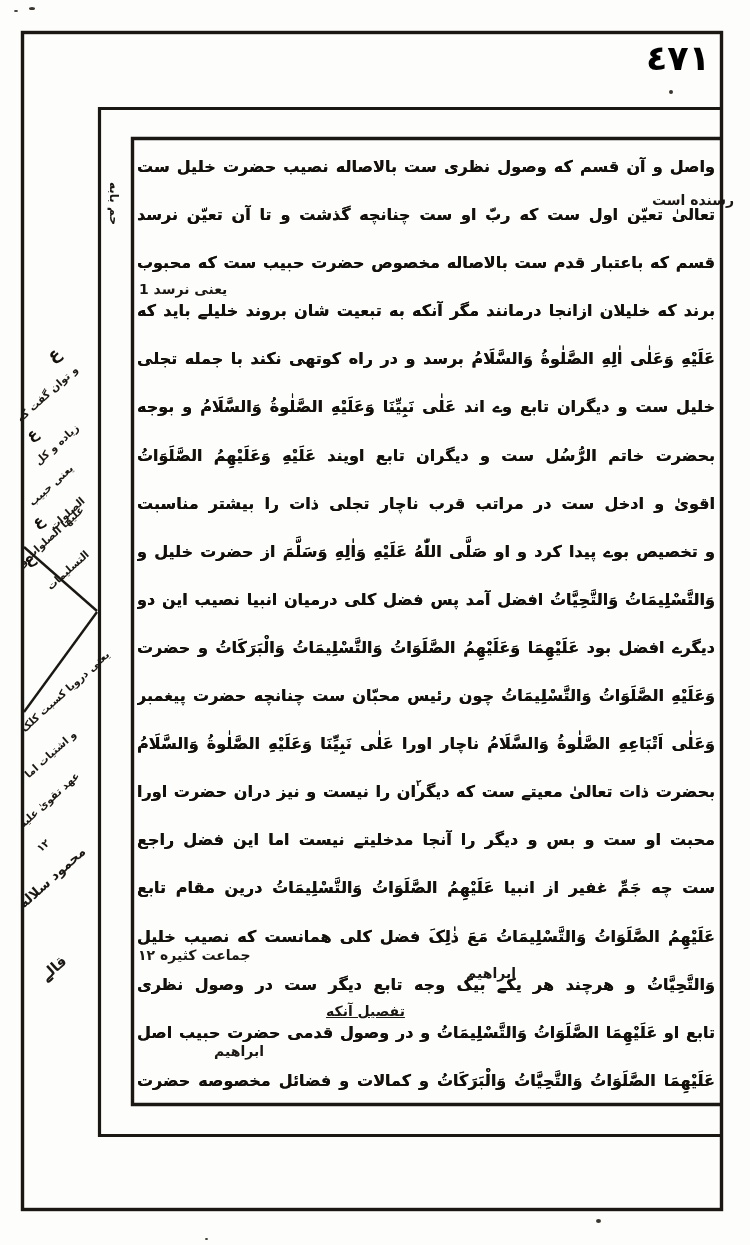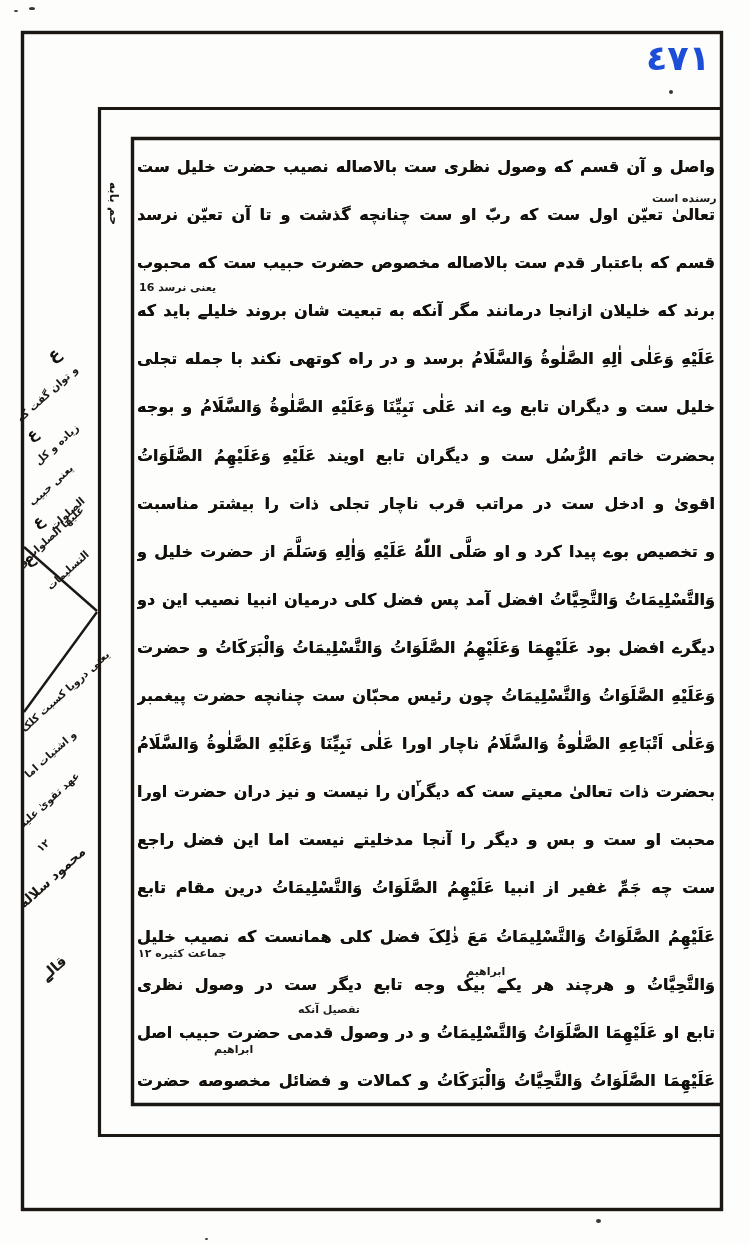--- a/index.html
+++ b/index.html
@@ -6,38 +6,38 @@
   body{
     width:750px;height:1245px;position:relative;overflow:hidden;
     background:#fdfdfb;
     font-family:"DejaVu Sans", sans-serif;
   }
   #scan-page{position:absolute;inset:0;}
   #border-layer{position:absolute;left:0;top:0;width:750px;height:1245px;pointer-events:none;}
 
   .page-number{
     position:absolute;left:636px;top:38px;width:84px;height:48px;
-    text-align:center;font-size:35px;font-weight:700;color:#1d4ed8;
+    text-align:center;font-size:35px;font-weight:700;color:#000000;
     direction:rtl;letter-spacing:2px;
   }
 
   .text-block{
     position:absolute;left:137px;top:143px;width:578px;height:962px;
     overflow:hidden;direction:rtl;
   }
   .tline{
     height:48.1px;line-height:48.1px;overflow:hidden;
     font-size:16px;font-weight:700;color:#14100c;
     text-align:justify;text-align-last:justify;
     white-space:normal;word-spacing:1px;
     text-shadow:0 0 0.5px #14100c;
   }
 
   .gloss{
-    position:absolute;font-size:11px;font-weight:700;color:#1b1713;
+    position:absolute;font-size:14px;font-weight:700;color:#1b1713;
     direction:rtl;white-space:nowrap;
   }
 
   .mnote{
     position:absolute;direction:rtl;white-space:nowrap;
     font-size:10.5px;font-weight:700;color:#1b1713;
     transform:rotate(-42deg);transform-origin:left bottom;
   }
   .mnote.big{font-size:13.5px;}
   .siglum{
@@ -96,25 +96,25 @@
     <div class="tline">بحضرت ذات تعالیٰ معیتے ست که دیگران را نیست و نیز دران حضرت اورا قدمگاهے هست که توسل</div>
     <div class="tline">محبت او ست و بس و دیگر را آنجا مدخلیتے نیست اما این فضل راجع بجزئی ست که توان گفت که عدیل کلی</div>
     <div class="tline">ست چه جَمِّ غفیر از انبیا عَلَیْهِمُ الصَّلَوَاتُ وَالتَّسْلِیمَاتُ درین مقام تابع اویند عَلٰی نَبِیِّنَا وَعَلَیْهِ وَ</div>
     <div class="tline">عَلَیْهِمُ الصَّلَوَاتُ وَالتَّسْلِیمَاتُ مَعَ ذٰلِکَ فضل کلی همانست که نصیب خلیل و حبیب آمد عَلَیْهِمَا الصَّلَوَاتُ</div>
     <div class="tline">وَالتَّحِیَّاتُ و هرچند هر یکے بیک وجه تابع دیگر ست در وصول نظری حضرت خلیل اصل ست و حضرت حبیب</div>
     <div class="tline">تابع او عَلَیْهِمَا الصَّلَوَاتُ وَالتَّسْلِیمَاتُ و در وصول قدمی حضرت حبیب اصل ست و حضرت خلیل تابع او</div>
     <div class="tline">عَلَیْهِمَا الصَّلَوَاتُ وَالتَّحِیَّاتُ وَالْبَرَکَاتُ و کمالات و فضائل مخصوصه حضرت کلیم را عَلٰی نَبِیِّنَا وَعَلَیْهِ</div>
   </div>
 
   <div class="gloss" style="left:652px;top:192px;">رسنده است</div>
-  <div class="gloss" style="left:139px;top:281px;">یعنی نرسد 16</div>
+  <div class="gloss" style="left:139px;top:281px;">یعنی نرسد 1</div>
   <div class="gloss" style="left:416px;top:778px;font-size:9px;">٢</div>
   <div class="gloss" style="left:138px;top:947px;">جماعت کثیره ١٢</div>
   <div class="gloss" style="left:466px;top:965px;">ابراهیم</div>
-  <div class="gloss" style="left:298px;top:1003px;">تفصیل آنکه</div>
+  <div class="gloss" style="left:326px;top:1003px;text-decoration:underline;">تفصیل آنکه</div>
   <div class="gloss" style="left:214px;top:1043px;">ابراهیم</div>
 
   <div class="siglum" style="left:48px;top:344px;">ع</div>
   <div class="mnote" style="left:22px;top:412px;">و توان گفت که</div>
   <div class="siglum" style="left:27px;top:425px;font-size:15px;">ع</div>
   <div class="mnote" style="left:40px;top:455px;">زیاده و کل</div>
   <div class="mnote" style="left:34px;top:496px;">یعنی حبیب</div>
   <div class="siglum" style="left:33px;top:512px;font-size:15px;">ع</div>
   <div class="mnote" style="left:55px;top:520px;">الصلوات</div>
   <div class="siglum" style="left:24px;top:550px;font-size:15px;">ع</div>

